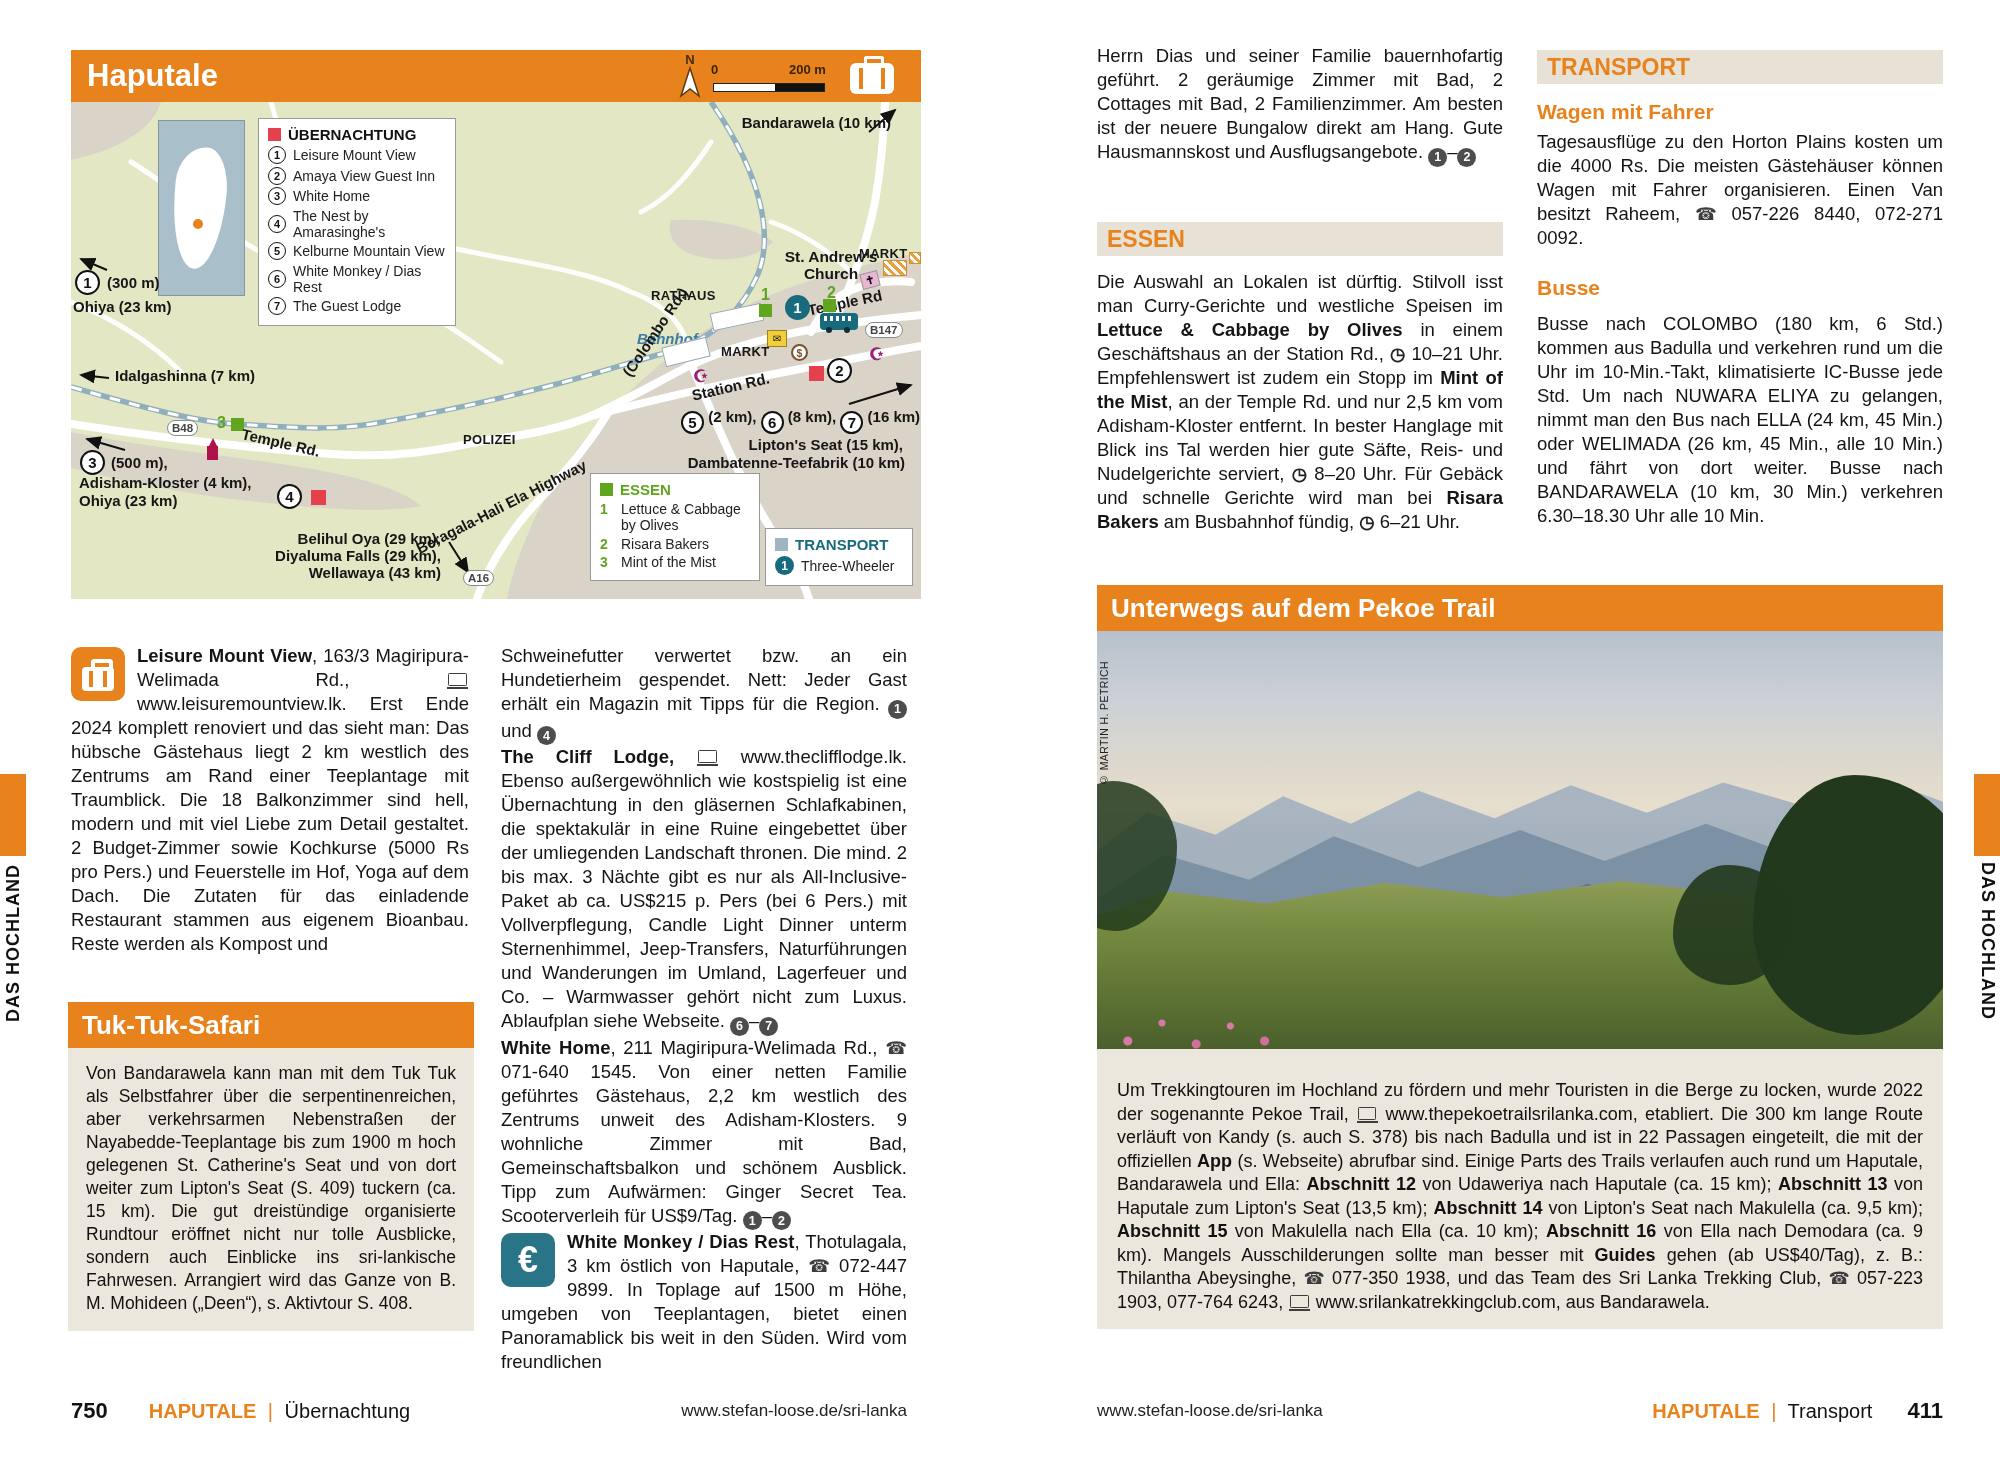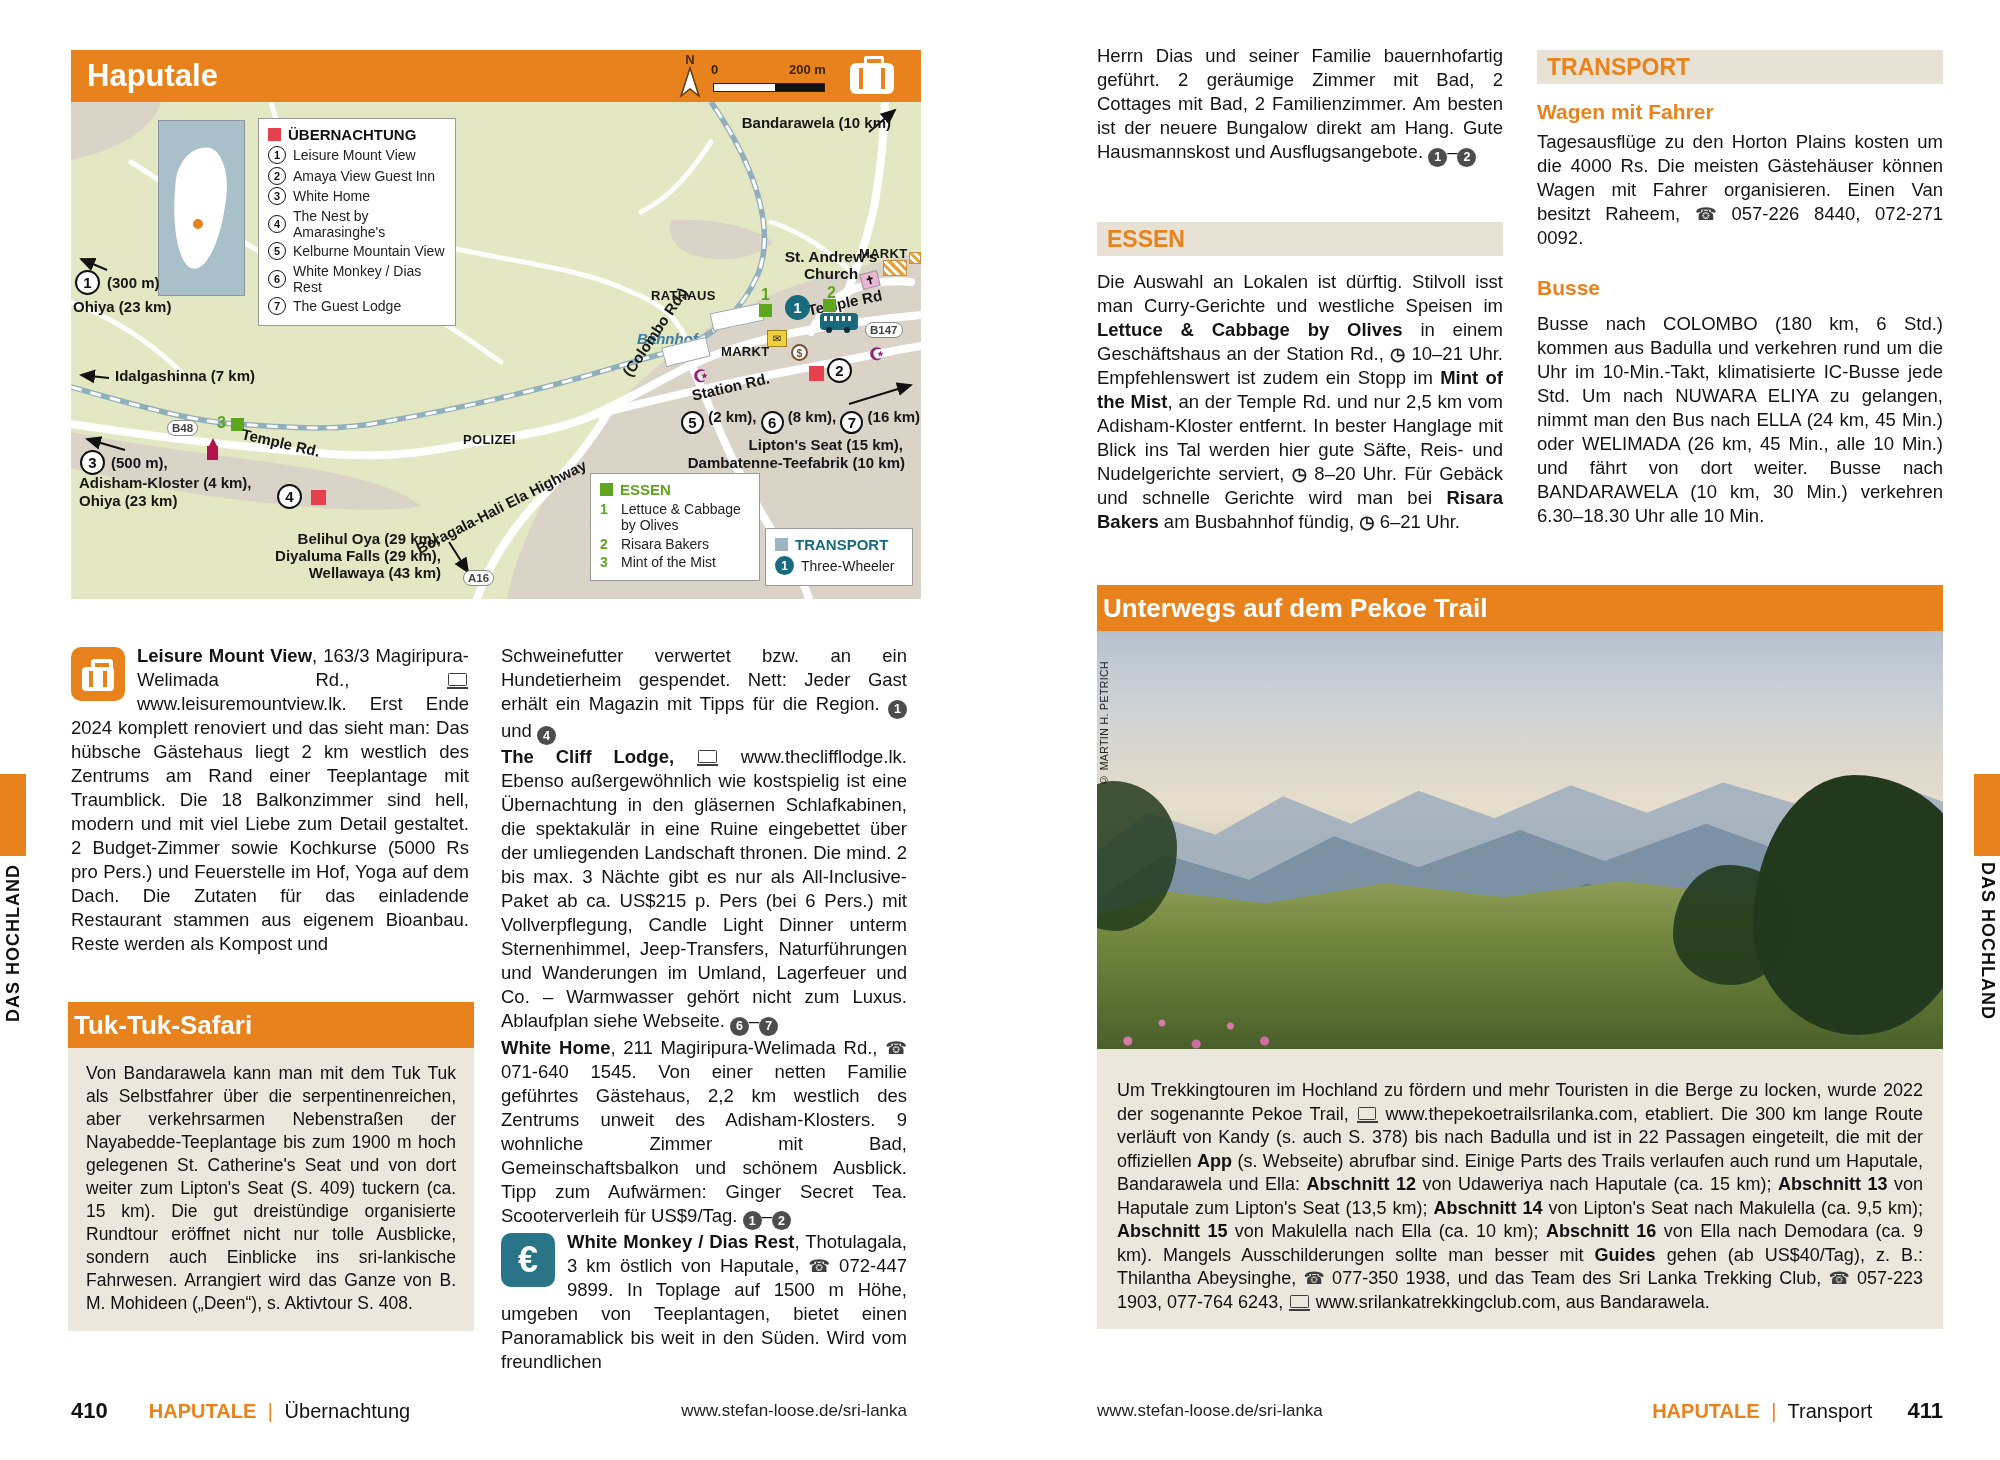--- a/index.html
+++ b/index.html
@@ -79,21 +79,21 @@
   .legend{position:absolute;background:#fff;border:1px solid #9a9a9a;padding:7px 9px;}
   .legend .title{display:flex;align-items:center;gap:7px;font-weight:bold;font-size:15px;margin-bottom:3px;}
   .legend .swatch{width:13px;height:13px;flex:none;}
   .lrow{display:flex;align-items:center;gap:7px;margin:2.5px 0;font-size:14px;color:#222;}
   .lrow .num{width:14px;color:#5fa51e;font-weight:bold;font-size:14px;flex:none;}
   .inset{position:absolute;left:87px;top:18px;width:85px;height:174px;background:#a9bfca;border:1px solid #87959e;}
   .island{position:absolute;left:14px;top:26px;width:52px;height:122px;background:#fff;
           border-radius:55% 45% 48% 52% / 30% 38% 62% 70%;transform:rotate(6deg);}
   .idot{position:absolute;left:34px;top:98px;width:10px;height:10px;border-radius:50%;background:#e8821c;}
   
-  .box-head{height:46px;line-height:46px;padding-left:6px;font-size:26px;}
+  .box-head{height:46px;line-height:46px;padding-left:14px;font-size:26px;}
   
   .photo{position:absolute;left:0;top:46px;width:846px;height:444px;overflow:hidden;
          background:linear-gradient(180deg,#b7c1cd 0%,#ccd1d6 16%,#ddd8cd 30%,#e7dfcd 40%,#d9d3c0 48%);}
   .mlayer{position:absolute;left:0;right:0;}
   .fg{position:absolute;left:0;right:0;bottom:0;height:46%;
       background:linear-gradient(180deg,#93a15c 0%,#74893f 30%,#53692f 75%,#41552a 100%);
       clip-path:polygon(0 22%,8% 10%,20% 16%,34% 6%,48% 13%,62% 5%,76% 12%,88% 4%,100% 9%,100% 100%,0 100%);}
   .blob{position:absolute;background:#22391d;border-radius:46% 54% 52% 48%/58% 44% 56% 42%;}
   .flowers{position:absolute;left:8px;bottom:10px;width:190px;height:60px;
      background:radial-gradient(circle at 12% 60%,#d77ba6 0 4px,transparent 5px),
@@ -382,21 +382,21 @@
       <div class="blob" style="left:-40px;top:150px;width:120px;height:150px;opacity:.85;"></div>
       <div class="flowers"></div>
       <div class="credit">© MARTIN H. PETRICH</div>
     </div>
     <div class="beige" style="position:absolute;left:0;top:464px;width:846px;height:280px;padding:30px 20px 0;box-sizing:border-box;font-size:18px;line-height:23.5px;text-align:justify;">
       <p style="margin:0;"><span>Um Trekkingtouren im Hochland zu fördern und mehr Touristen in die Berge zu locken, wurde 2022 der sogenannte Pekoe Trail, </span><span class="icon icon-laptop"></span><span> www.thepekoetrailsrilanka.com, etabliert. Die 300 km lange Route verläuft von Kandy (s. auch S. 378) bis nach Badulla und ist in 22 Passagen eingeteilt, die mit der offiziellen </span><strong>App</strong><span> (s. Webseite) abrufbar sind. Einige Parts des Trails verlaufen auch rund um Haputale, Bandarawela und Ella: </span><strong>Abschnitt 12</strong><span> von Udaweriya nach Haputale (ca. 15 km); </span><strong>Abschnitt 13</strong><span> von Haputale zum Lipton's Seat (13,5 km); </span><strong>Abschnitt 14</strong><span> von Lipton's Seat nach Makulella (ca. 9,5 km); </span><strong>Abschnitt 15</strong><span> von Makulella nach Ella (ca. 10 km); </span><strong>Abschnitt 16</strong><span> von Ella nach Demodara (ca. 9 km). Mangels Ausschilderungen sollte man besser mit </span><strong>Guides</strong><span> gehen (ab US$40/Tag), z. B.: Thilantha Abeysinghe, </span><span class="icon icon-phone"></span><span> 077-350 1938, und das Team des Sri Lanka Trekking Club, </span><span class="icon icon-phone"></span><span> 057-223 1903, 077-764 6243, </span><span class="icon icon-laptop"></span><span> www.srilankatrekkingclub.com, aus Bandarawela.</span></p>
     </div>
   </div>
 
   <div class="abs footer" style="left:71px;top:1398px;">
-    <span class="fnum">410</span>
+    <span class="fnum">750</span>
     <span style="display:inline-block;width:30px;"></span>
     <span class="fsec">HAPUTALE</span>
     <span class="fdiv">|</span>
     <span>Übernachtung</span>
   </div>
   <div class="abs furl" style="left:501px;top:1401px;width:406px;text-align:right;">www.stefan-loose.de/sri-lanka</div>
 
   <div class="abs furl" style="left:1097px;top:1401px;">www.stefan-loose.de/sri-lanka</div>
   <div class="abs footer" style="left:1537px;top:1398px;width:406px;text-align:right;">
     <span class="fsec">HAPUTALE</span>

